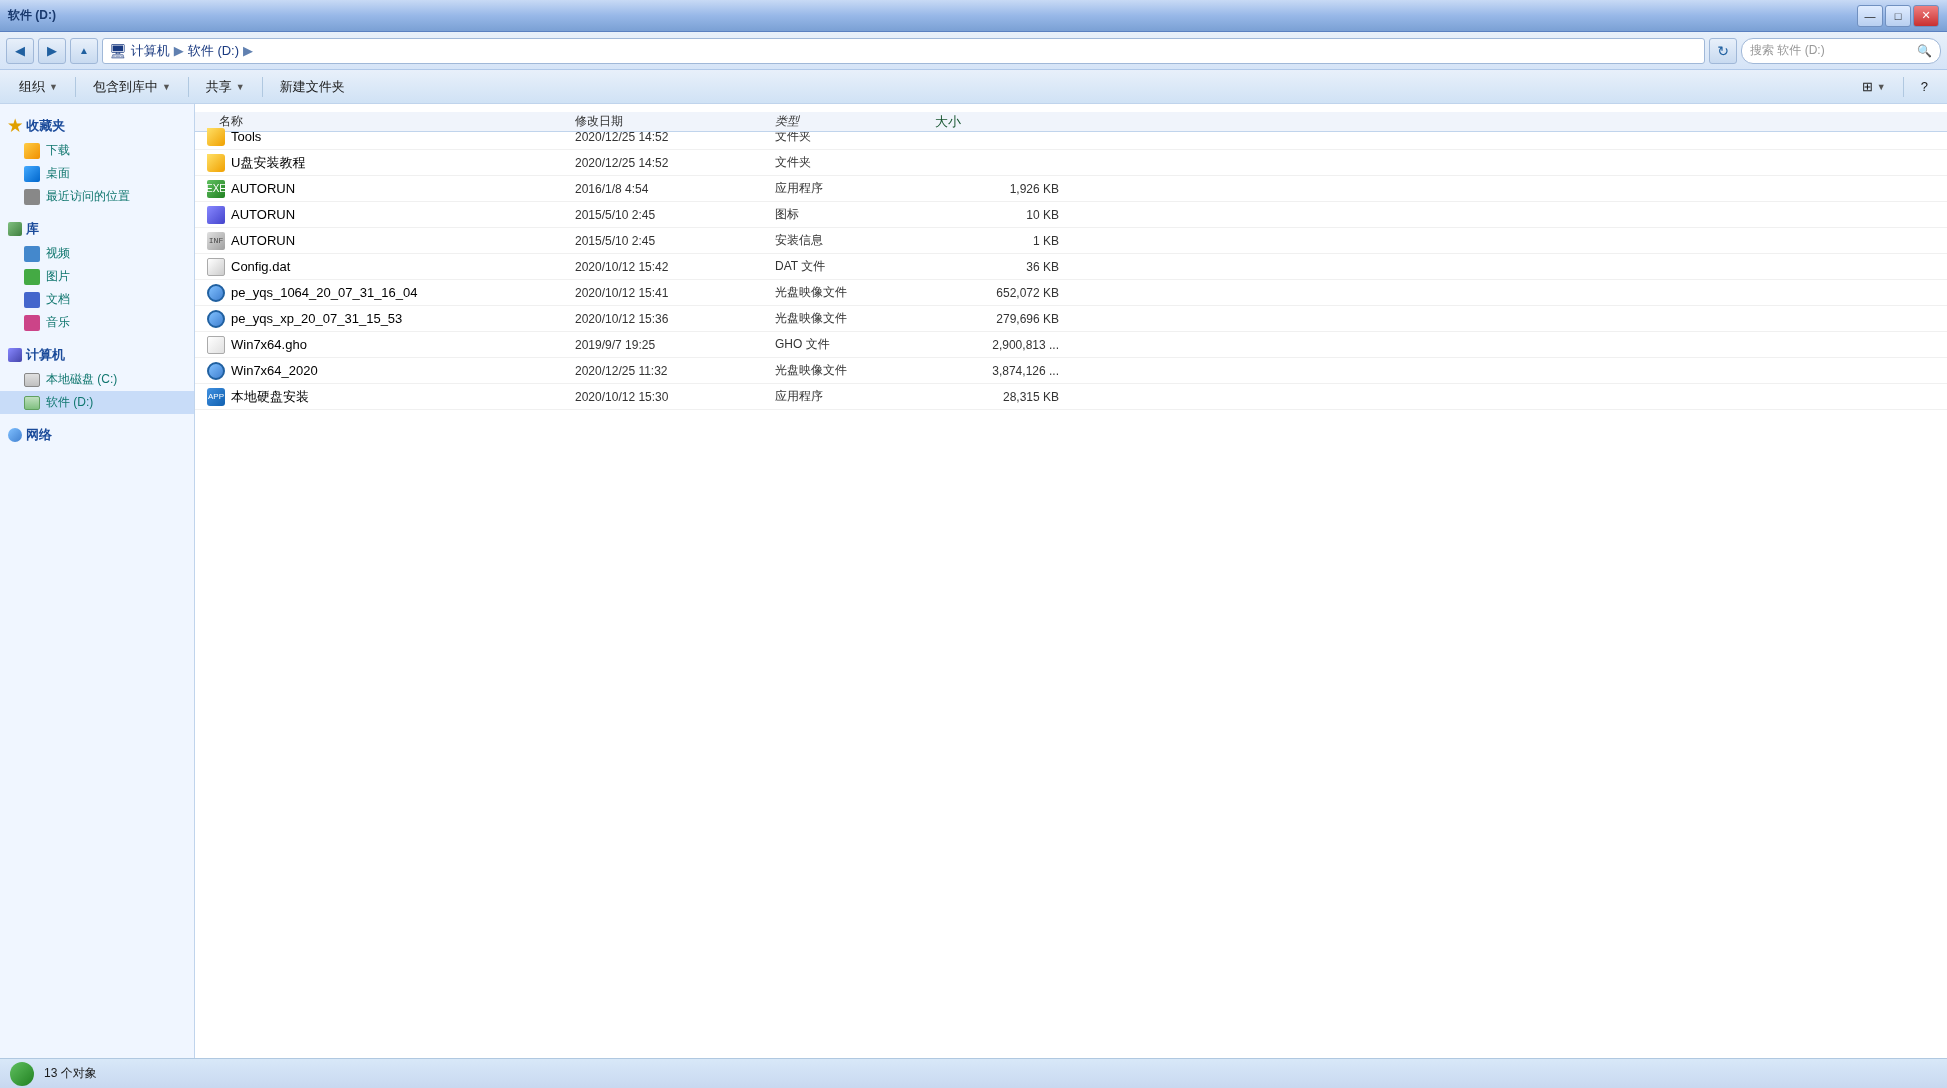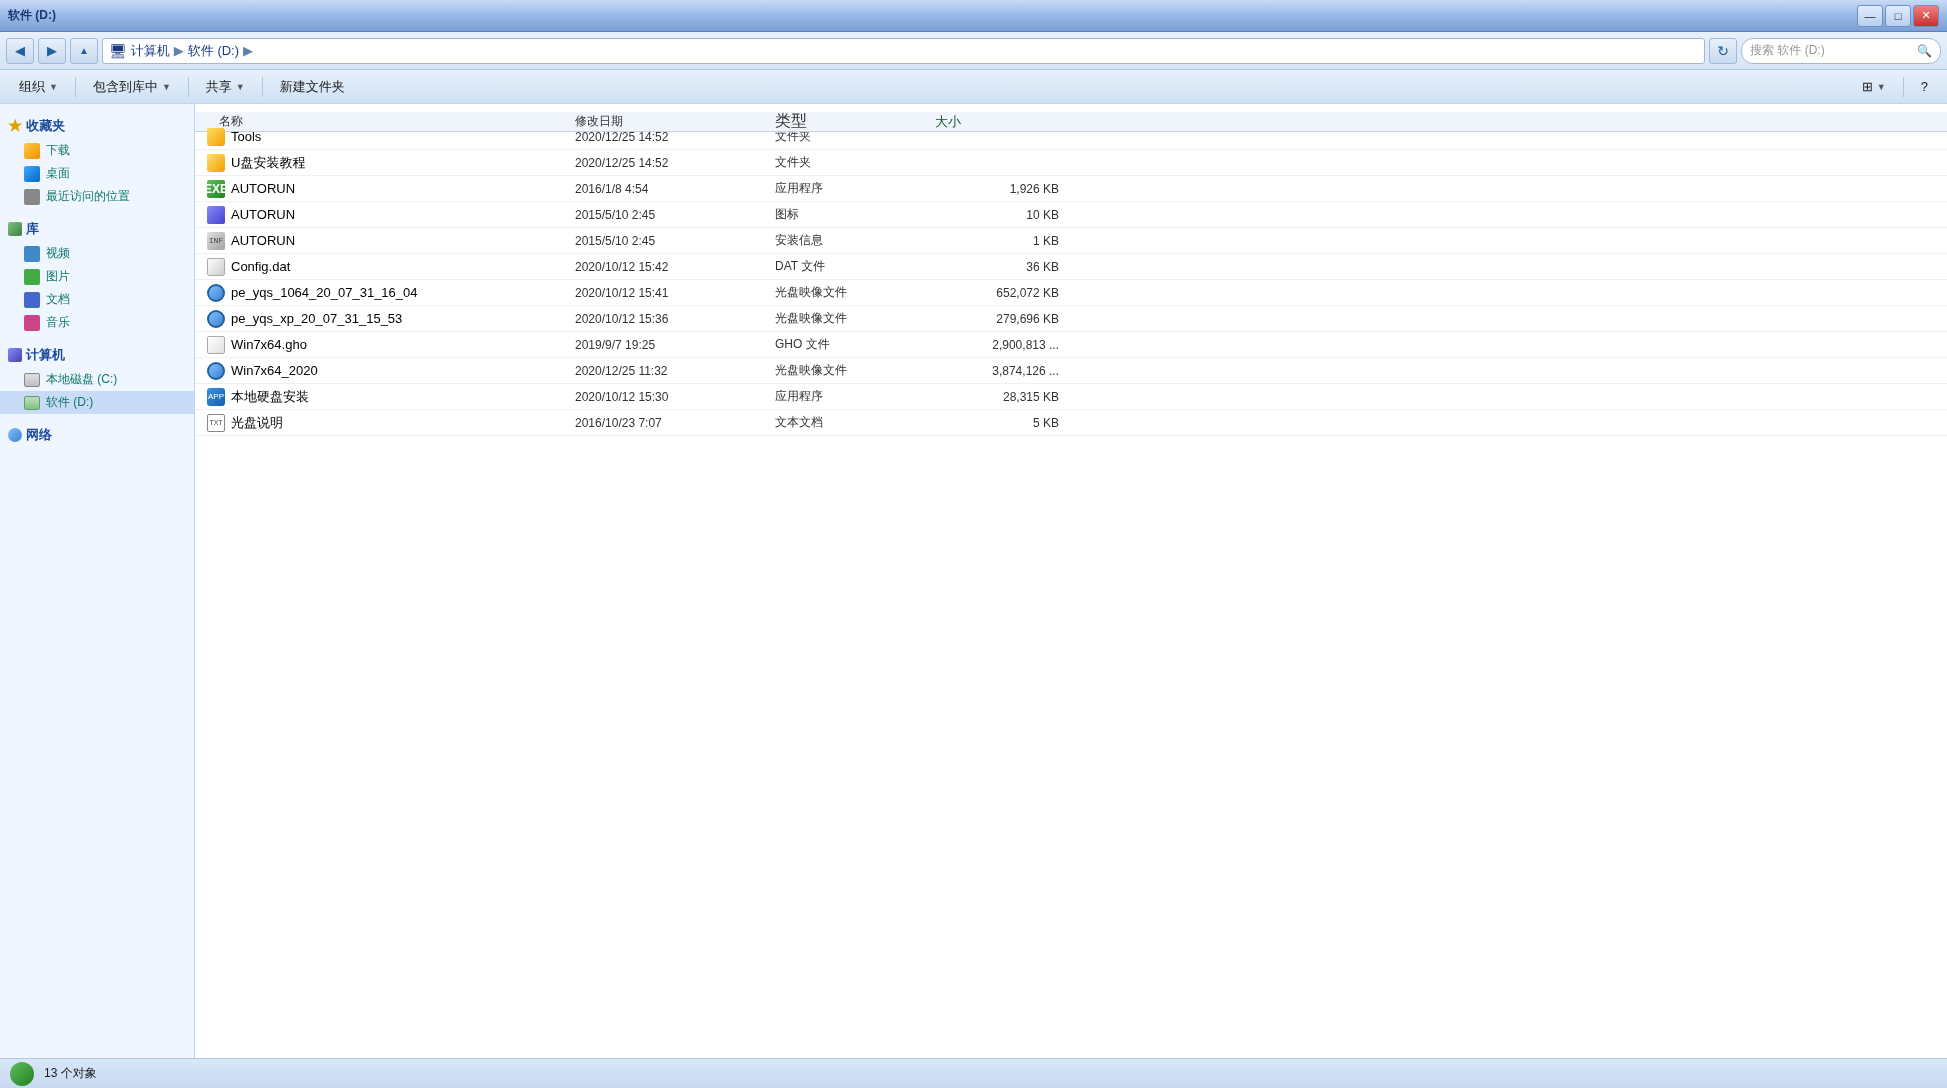--- a/index.html
+++ b/index.html
@@ -218,23 +218,24 @@
       align-items: center;
     }
     .col-date {
       width: 200px;
       font-size: 12px;
       color: #333;
       cursor: pointer;
     }
     .col-type {
       width: 160px;
-      font-size: 16px;
+      font-size: 12px;
       color: #333;
       cursor: pointer;
+      font-style: italic;
     }
     .col-size {
       width: 140px;
       font-size: 13px;
       color: #14532d;
       cursor: pointer;
     }
 
     .file-row {
       display: flex;
@@ -295,23 +296,23 @@
     }
     .icon-exe {
       width: 18px;
       height: 18px;
       background: linear-gradient(135deg, #60c060, #208020);
       border-radius: 2px;
       flex-shrink: 0;
       display: flex;
       align-items: center;
       justify-content: center;
-      font-size: 12px;
+      font-size: 10px;
       color: white;
-      font-weight: bold;
+      font-weight: normal;
     }
     .icon-ico {
       width: 18px;
       height: 18px;
       background: linear-gradient(135deg, #8888ff, #4444cc);
       border-radius: 2px;
       flex-shrink: 0;
     }
     .icon-inf {
       width: 18px;
@@ -754,29 +755,20 @@
     </div>
         <div class="file-row">
       <div class="file-name-cell">
         <div class="icon-app">APP</div>
         <span>本地硬盘安装</span>
       </div>
       <div class="file-date-cell">2020/10/12 15:30</div>
       <div class="file-type-cell">应用程序</div>
       <div class="file-size-cell">28,315 KB</div>
     </div>
-        <div class="file-row">
-      <div class="file-name-cell">
-        <div class="icon-txt">TXT</div>
-        <span>光盘说明</span>
-      </div>
-      <div class="file-date-cell">2016/10/23 7:07</div>
-      <div class="file-type-cell">文本文档</div>
-      <div class="file-size-cell">5 KB</div>
-    </div>
       </div>
   </div>
 </div>
 
 <div class="statusbar">
   <div class="statusbar-icon"></div>
   <span class="statusbar-text">13 个对象</span>
 </div>
 
 </body></html>

